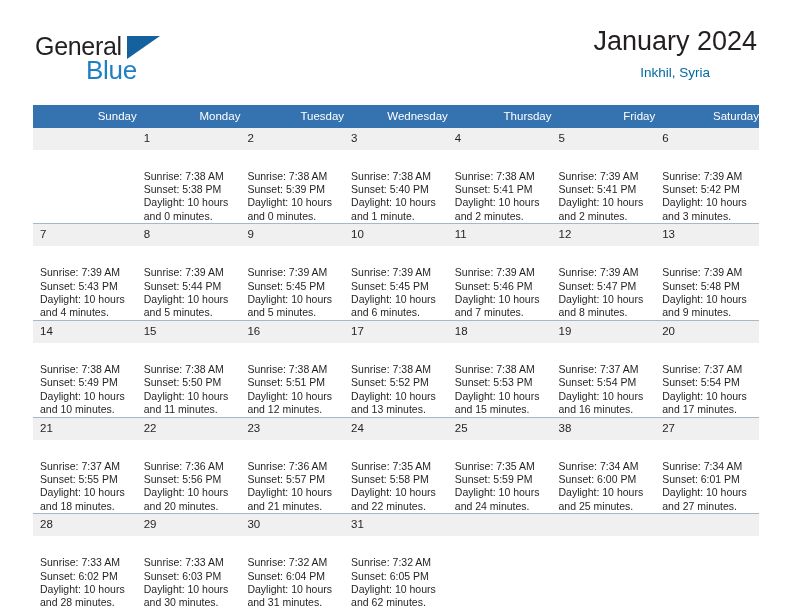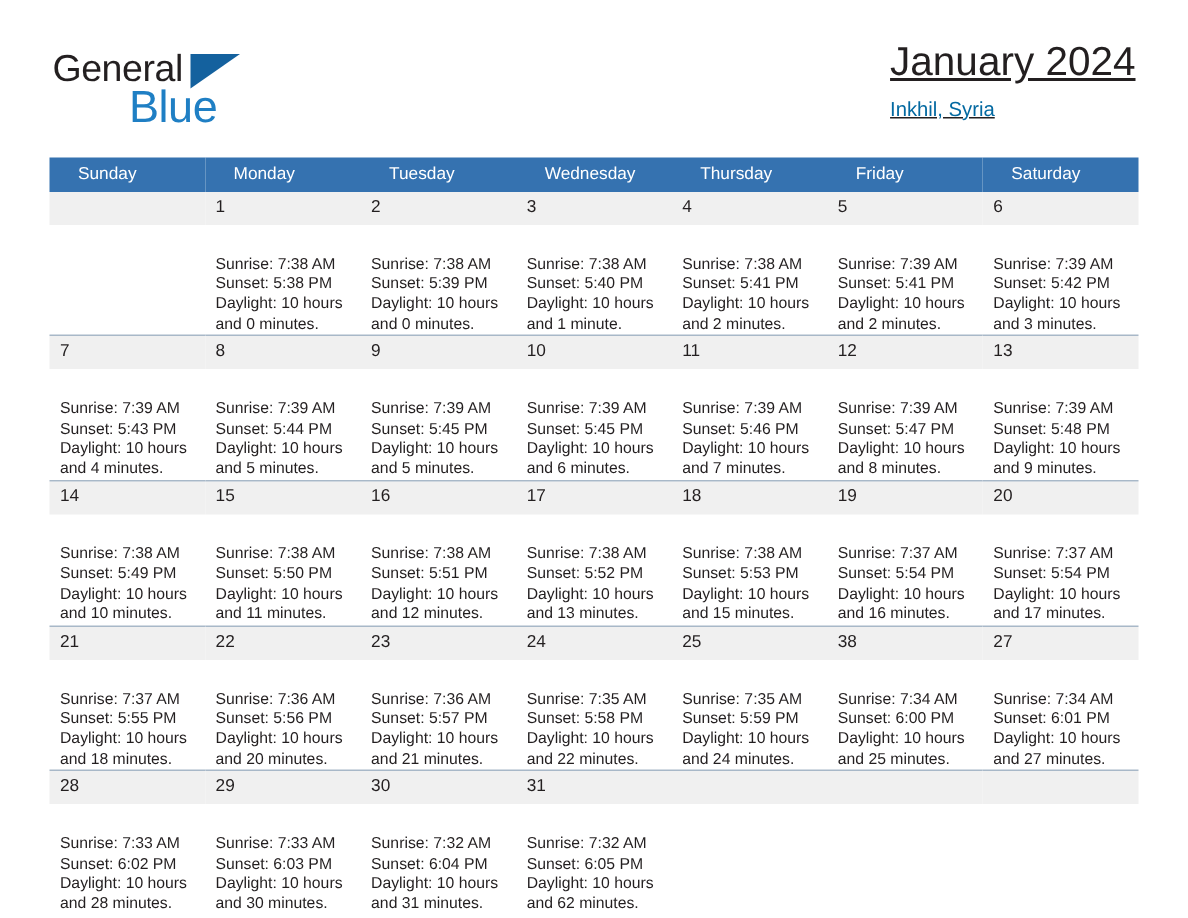--- a/index.html
+++ b/index.html
@@ -42,41 +42,40 @@
     top: 0;
     font-size: 25px;
     letter-spacing: -0.3px;
     color: #231f20;
     line-height: 1;
   }
   .brand-blue {
     position: absolute;
     left: 51px;
     top: 23px;
-    font-size: 30px;
+    font-size: 26px;
     letter-spacing: -0.3px;
     color: #1f7fc4;
     line-height: 1;
   }
   .brand-triangle {
     position: absolute;
     left: 92px;
     top: 2px;
     width: 0;
     height: 0;
     border-left: 33px solid #14619e;
     border-bottom: 23px solid transparent;
   }
 
   .title-block {
     position: absolute;
     right: 0;
     top: 0;
-    text-align: left;
-    text-decoration: underline;
+    text-align: center;
   }
   .cal-title {
     font-size: 27px;
     color: #231f20;
     line-height: 1.18;
     white-space: nowrap;
   }
   .cal-subtitle {
     font-size: 13.5px;
     color: #0369a1;
@@ -91,21 +90,21 @@
     top: 105px;
     width: 726px;
     border-collapse: collapse;
     table-layout: fixed;
   }
   .calendar th {
     background: #3572b0;
     color: #ffffff;
     font-size: 11.5px;
     font-weight: normal;
-    text-align: left;
+    text-align: right;
     padding: 5px 0 5px 19px;
     line-height: 1.1;
     border: none;
   }
   .calendar td {
     vertical-align: top;
     padding: 0;
     border: none;
     border-top: 1px solid #a8b8c8;
     height: 84px;

